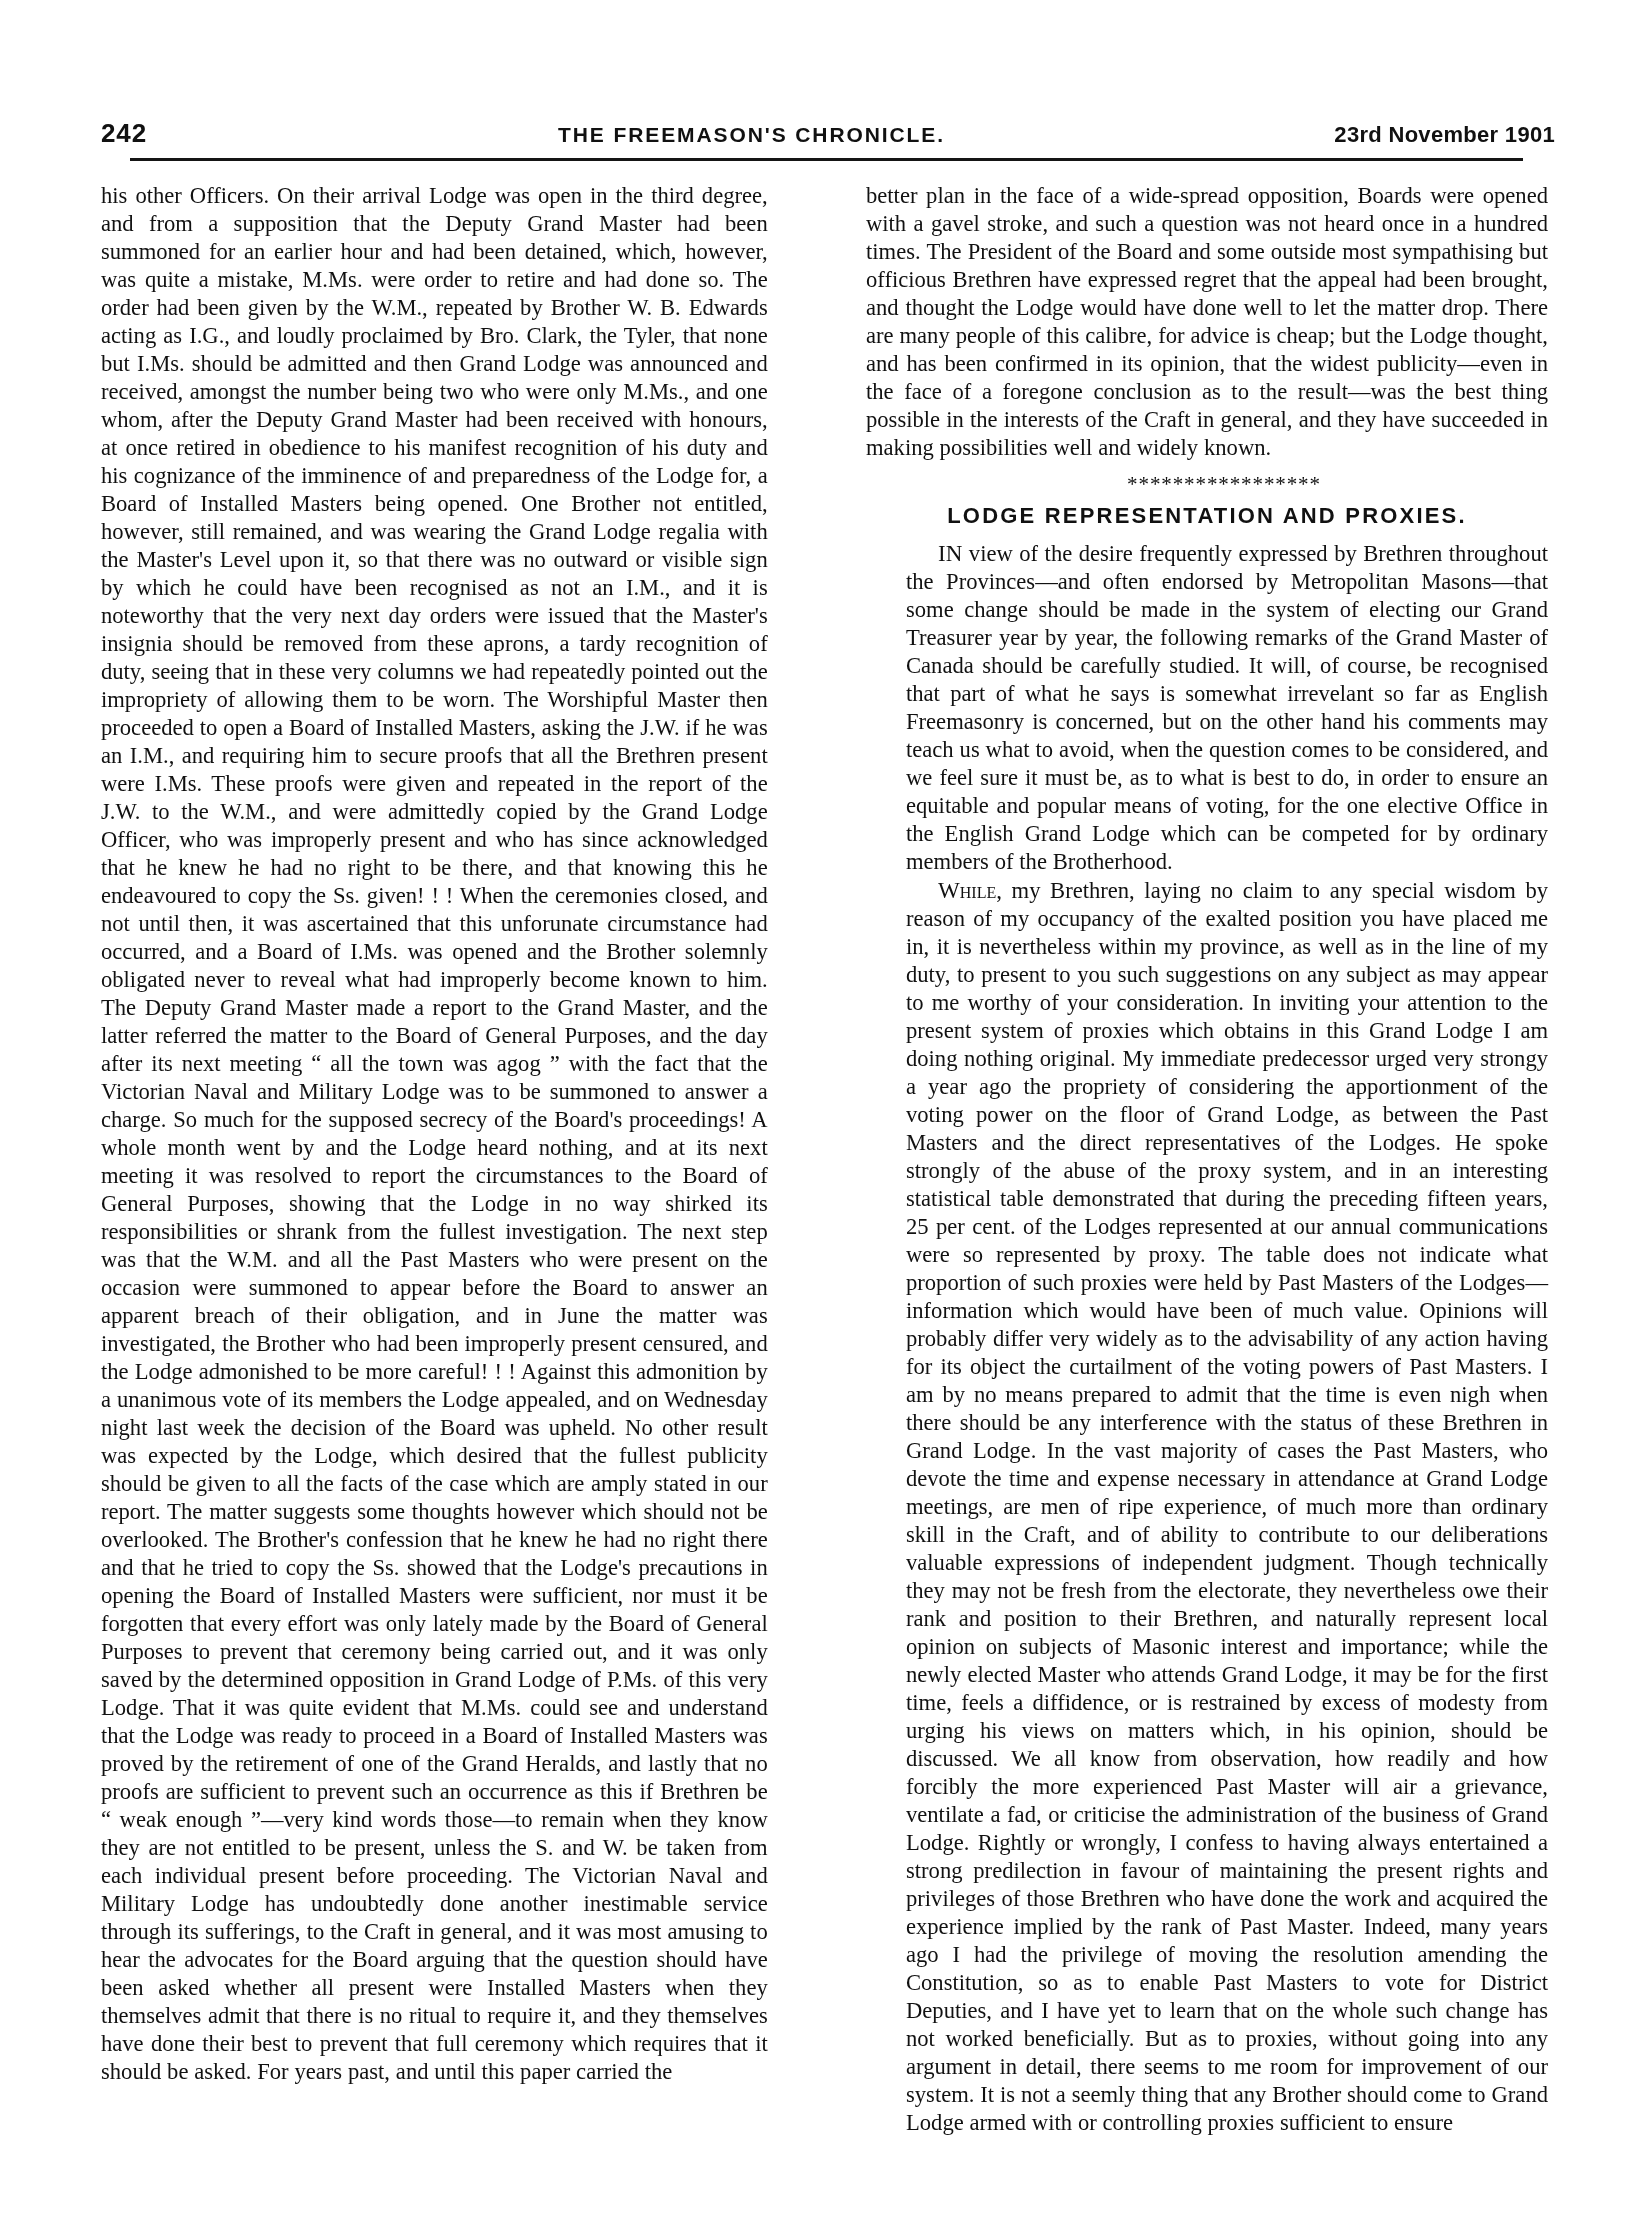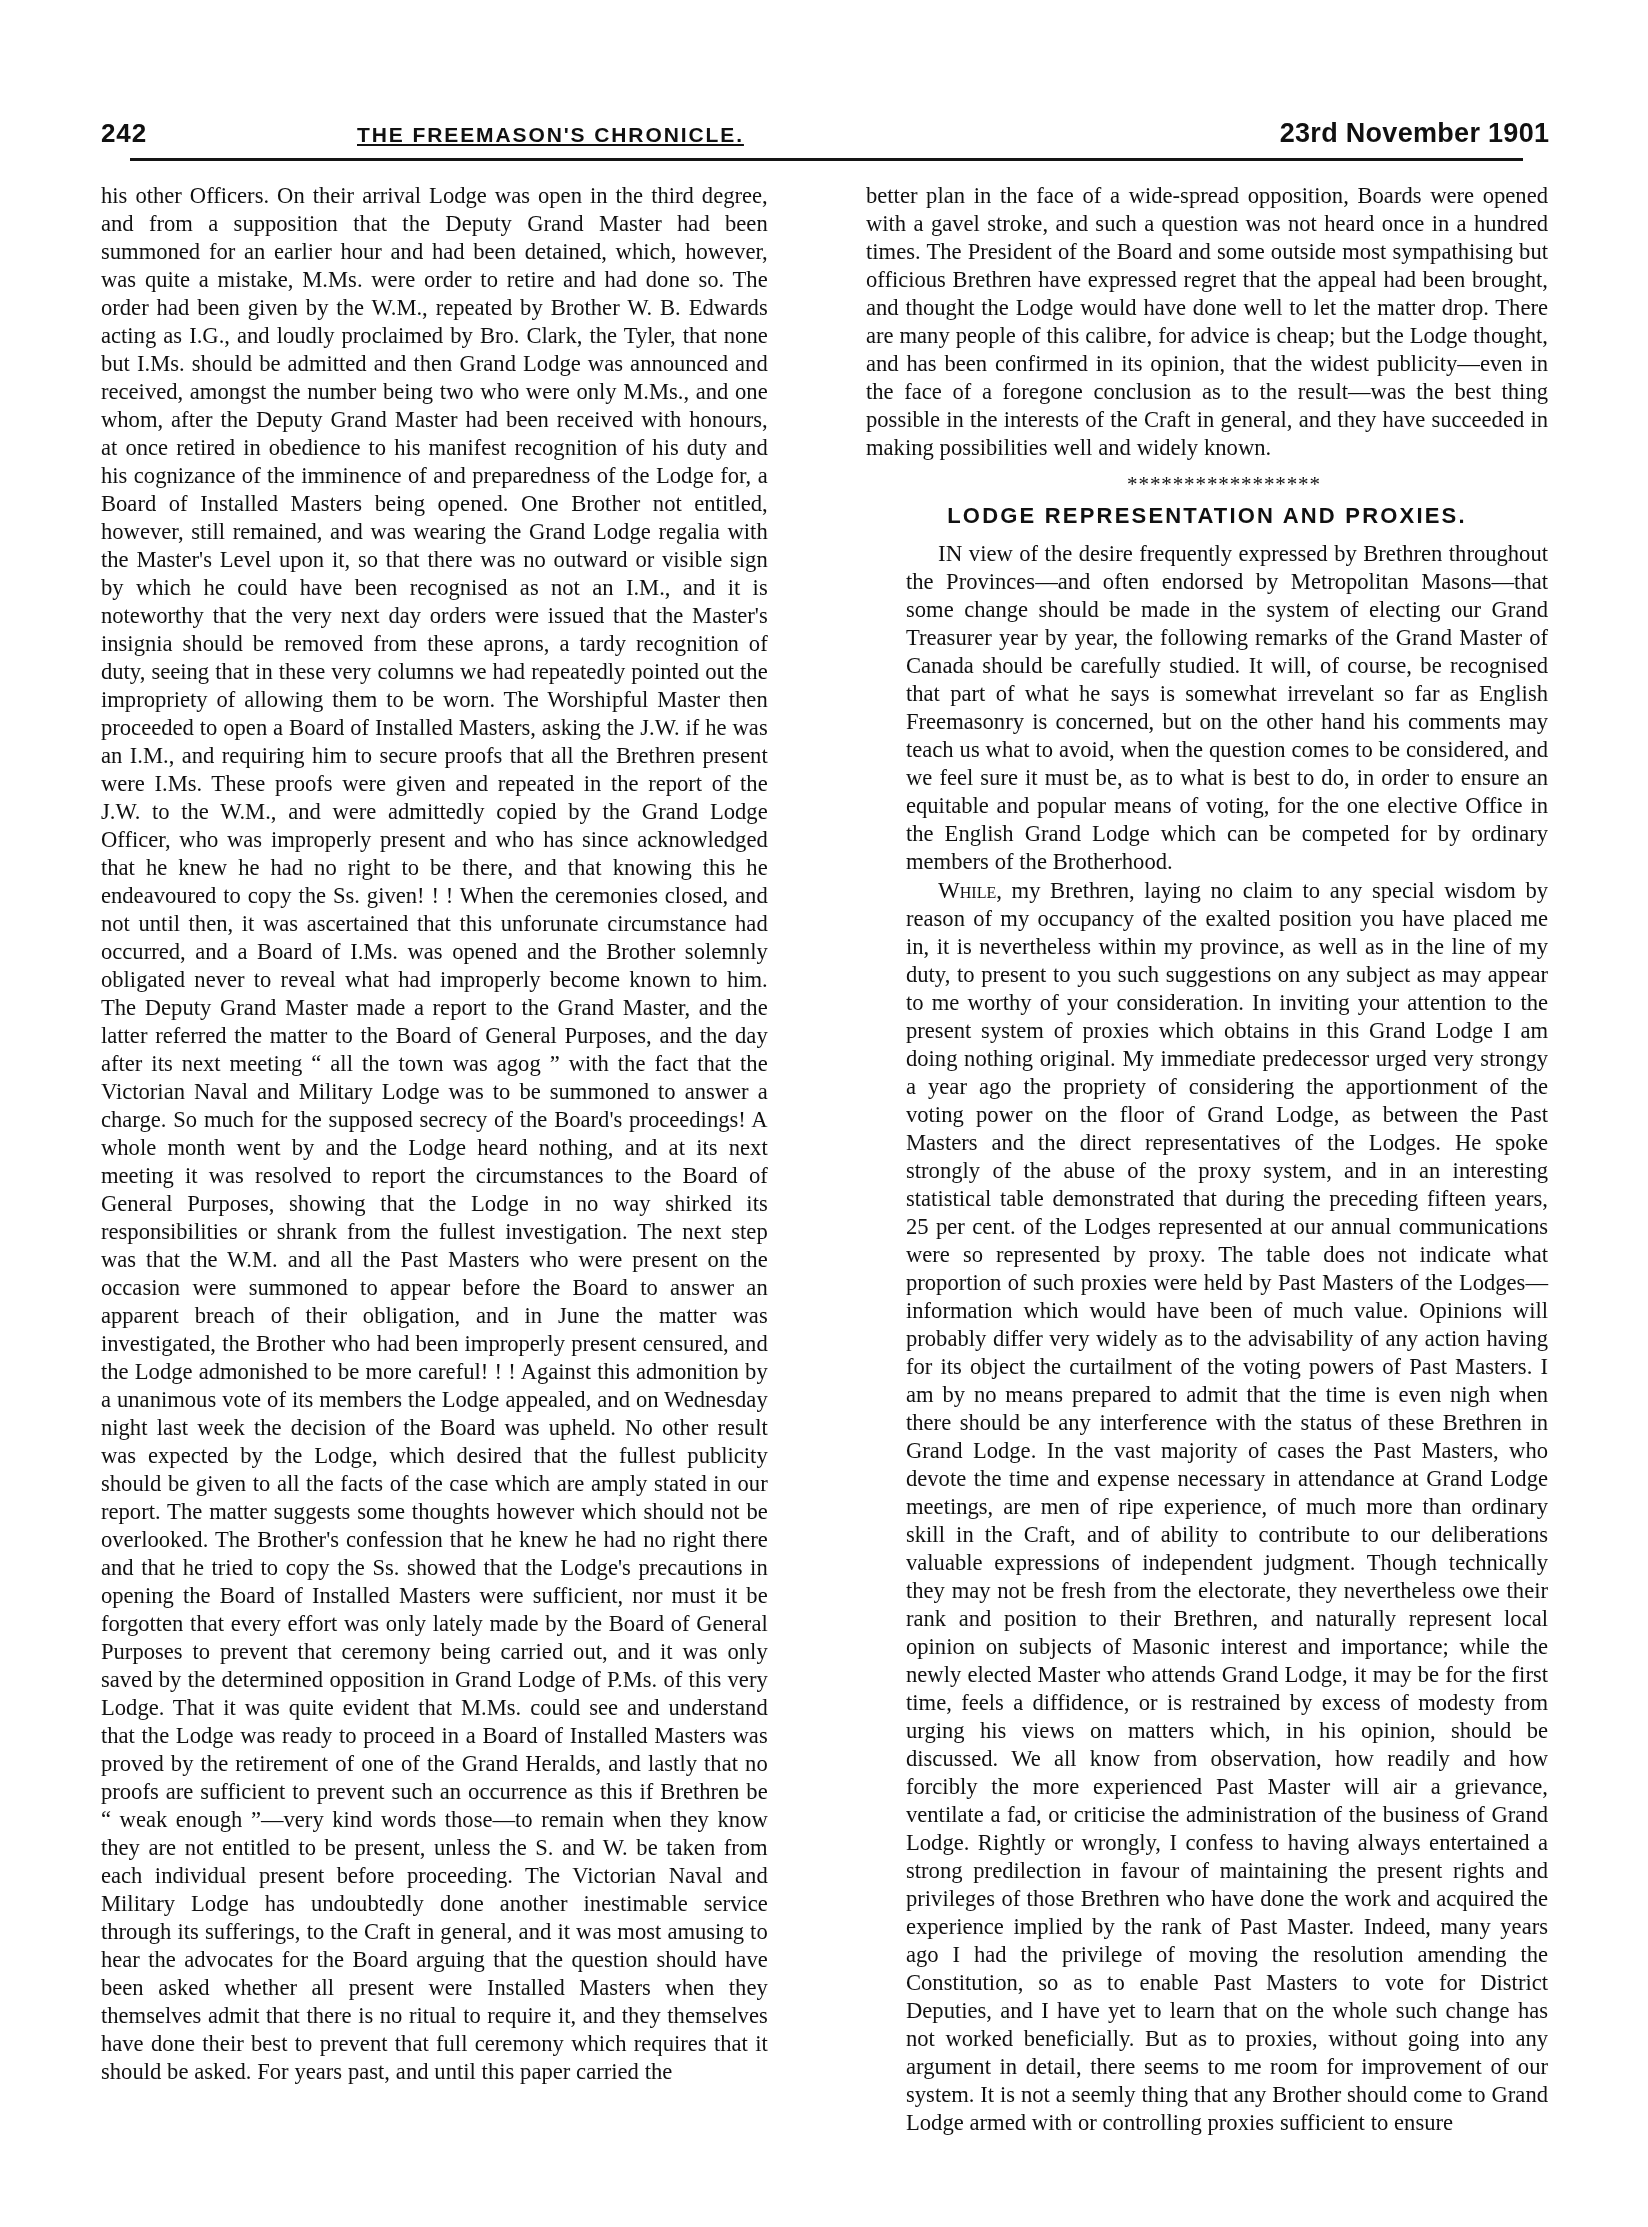--- a/index.html
+++ b/index.html
@@ -42,29 +42,28 @@
   .folio {
     font-size: 26px;
     letter-spacing: 0.9px;
     width: 256px;
     text-align: left;
   }
   .head-title {
     font-size: 21px;
     letter-spacing: 1.9px;
     flex: 1;
-    text-align: left;
+    text-align: center;
     padding-right: 128px;
-    text-decoration: underline;
   }
   .head-date {
-    font-size: 27px;
+    font-size: 22px;
     letter-spacing: 0.3px;
     width: 281px;
-    text-align: center;
+    text-align: right;
   }
 
   .head-rule {
     position: absolute;
     top: 158px;
     left: 130px;
     width: 1393px;
     height: 3.4px;
     background: #151515;
   }

